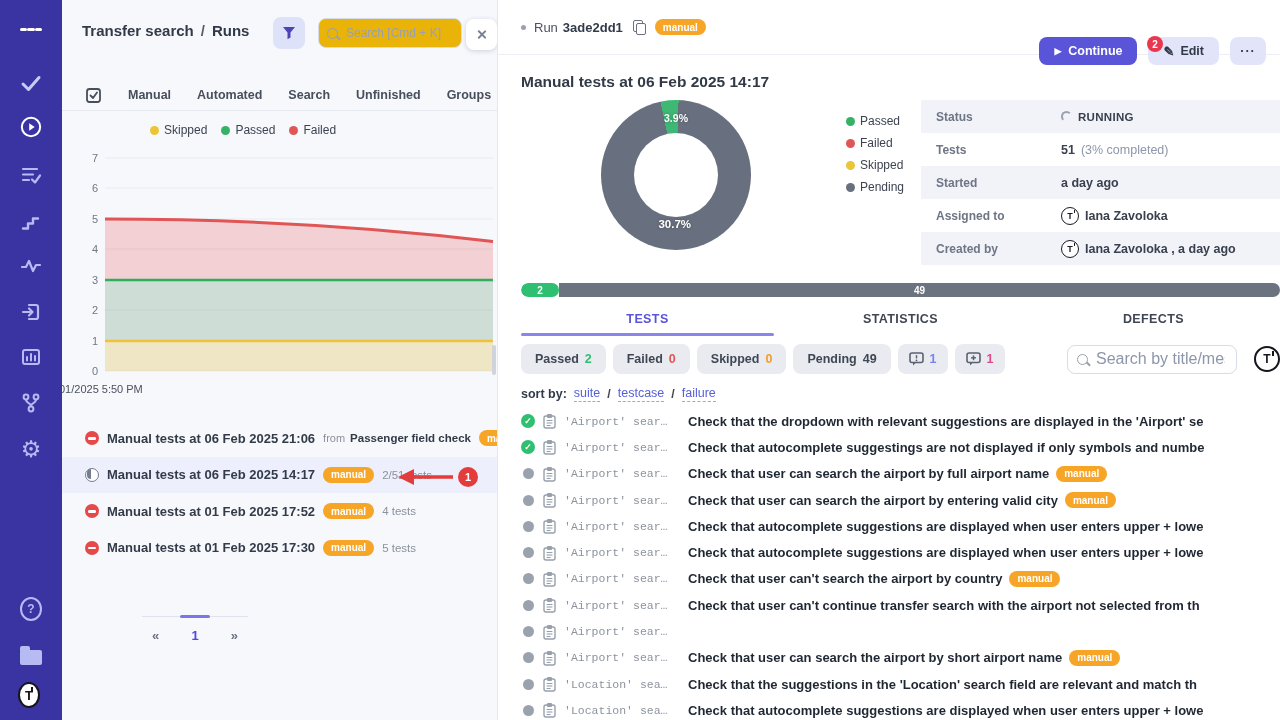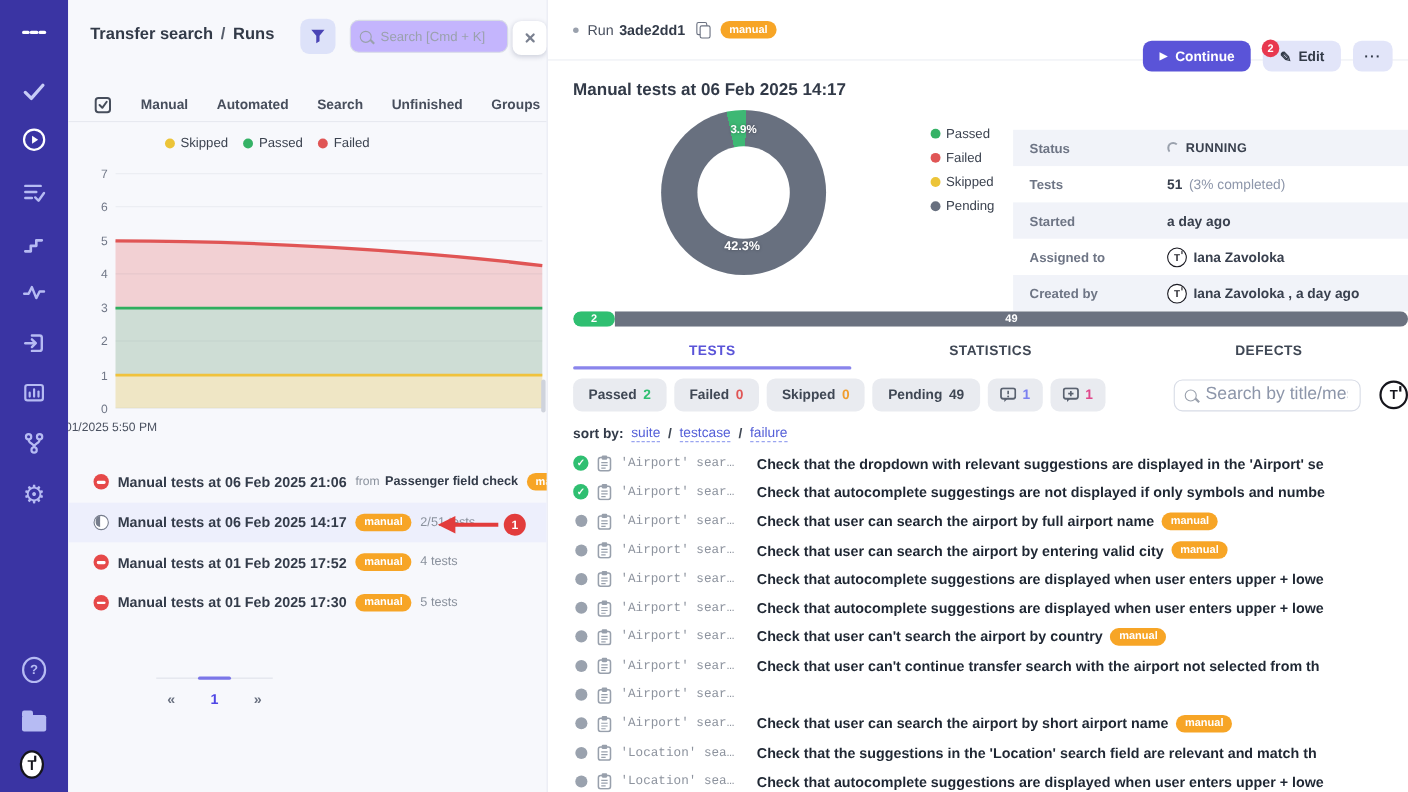--- a/index.html
+++ b/index.html
@@ -19,21 +19,21 @@
   .t-avatar{width:26px;height:26px;border-radius:50%;background:#fff;border:2px solid #15151c;display:flex;align-items:center;justify-content:center;box-sizing:border-box;position:relative;}
   .t-avatar::after{content:"T";font-weight:bold;font-size:13px;color:#15151c;}
   .t-avatar::before{content:"";position:absolute;right:5px;top:3px;width:2px;height:5px;background:#15151c;}
 
   
   .left-panel{position:absolute;left:62px;top:0;width:435px;height:720px;background:#f7f8fc;border-right:1px solid #e5e7f0;overflow:hidden;}
   .lp-header{position:absolute;top:0;left:0;right:0;height:62px;}
   .breadcrumb{position:absolute;left:20px;top:22px;font-size:15px;font-weight:bold;color:#323a48;white-space:nowrap;}
   .breadcrumb .sep{margin:0 7px;color:#565d6b;font-weight:bold;}
   .filter-btn{position:absolute;left:211px;top:17px;width:32px;height:32px;border-radius:8px;background:#dde2f9;display:flex;align-items:center;justify-content:center;cursor:pointer;}
-  .search-box{position:absolute;left:256px;top:18px;width:144px;height:30px;background:#c4b5fd;border:1px solid #d8dce6;border-radius:8px;display:flex;align-items:center;padding:0 8px;box-sizing:border-box;gap:6px;}
+  .search-box{position:absolute;left:256px;top:18px;width:144px;height:30px;background:#eab308;border:1px solid #d8dce6;border-radius:8px;display:flex;align-items:center;padding:0 8px;box-sizing:border-box;gap:6px;}
   .mag{width:9px;height:9px;border:1.6px solid #9aa1ad;border-radius:50%;position:relative;flex:none;}
   .mag::after{content:"";position:absolute;width:5px;height:1.6px;background:#9aa1ad;transform:rotate(45deg);right:-4px;bottom:-1px;}
   .search-box input{border:none;outline:none;background:transparent;font-size:12px;color:#59606d;width:100%;font-family:"Liberation Sans",sans-serif;}
   .search-box input::placeholder{color:#9aa1ad;}
   .close-btn{position:absolute;left:404px;top:19px;width:31px;height:31px;background:#fff;border-radius:8px;box-shadow:0 1px 5px rgba(40,50,90,.2);display:flex;align-items:center;justify-content:center;cursor:pointer;}
   .x-shape{width:11px;height:11px;position:relative;}
   .x-shape::before,.x-shape::after{content:"";position:absolute;left:5px;top:0;width:1.8px;height:11px;background:#7a8190;border-radius:1px;}
   .x-shape::before{transform:rotate(45deg);}.x-shape::after{transform:rotate(-45deg);}
   .lp-tabs{position:absolute;top:80px;left:0;right:0;height:31px;border-bottom:1px solid #e7e9f0;display:flex;align-items:center;padding-left:23px;gap:26px;box-sizing:border-box;}
   .lp-tab{font-size:12.5px;font-weight:bold;color:#474e5c;cursor:pointer;white-space:nowrap;}
@@ -86,21 +86,21 @@
   .run-h1{position:absolute;left:23px;top:63px;font-size:15.5px;font-weight:bold;color:#323a48;}
   
   .donut{position:absolute;left:103px;top:100px;width:150px;height:150px;border-radius:50%;
     background:conic-gradient(from -12deg,#3eb874 0deg 14deg,#68707f 14deg 360deg);}
   .donut-hole{position:absolute;left:33px;top:33px;width:84px;height:84px;border-radius:50%;background:#fff;}
   .donut-lab{position:absolute;color:#fff;font-weight:bold;text-shadow:0 0 3px rgba(0,0,0,.35);}
   .lab-top{top:12px;left:50%;transform:translateX(-50%);font-size:10.5px;}
   .lab-bot{top:118px;left:50%;transform:translateX(-54%);font-size:11.5px;}
   .donut-legend{position:absolute;left:348px;top:114px;display:flex;flex-direction:column;gap:8px;}
   .donut-legend .leg{font-size:12px;color:#3c4350;}
-  .info-table{position:absolute;left:423px;top:118px;width:359px;}
+  .info-table{position:absolute;left:423px;top:100px;width:359px;}
   .info-row{height:33px;display:flex;align-items:center;padding:0 0 0 15px;box-sizing:border-box;}
   .info-row.alt{background:#f1f3f9;}
   .info-label{width:125px;font-size:12px;font-weight:bold;color:#6e7585;flex:none;}
   .info-value{font-size:12.5px;font-weight:bold;color:#39404e;display:flex;align-items:center;gap:6px;white-space:nowrap;justify-content:center;}
   .info-extra{font-size:12.5px;font-weight:normal;color:#8d96aa;}
   .spinner{width:11px;height:11px;border-radius:50%;border:2px solid transparent;border-left-color:#9aa1ad;border-top-color:#9aa1ad;box-sizing:border-box;flex:none;}
   .mini-avatar{width:18px;height:18px;border-radius:50%;background:#fff;border:1.6px solid #1a1a22;box-sizing:border-box;display:flex;align-items:center;justify-content:center;flex:none;position:relative;}
   .mini-avatar::after{content:"T";font-size:9px;font-weight:bold;color:#1a1a22;}
   .mini-avatar::before{content:"";position:absolute;right:3px;top:2px;width:1.5px;height:3.5px;background:#1a1a22;}
   .running-txt{letter-spacing:.3px;font-size:11.5px;}
@@ -353,21 +353,21 @@
           </div>
         <div class="btn btn-light btn-more"></div>
       </div>
     </div>
 
     <h1 class="run-h1">Manual tests at 06 Feb 2025 14:17</h1>
 
     <div class="donut">
       <div class="donut-hole"></div>
       <span class="donut-lab lab-top">3.9%</span>
-      <span class="donut-lab lab-bot">42.3%</span>
+      <span class="donut-lab lab-bot">30.7%</span>
     </div>
 
     <div class="donut-legend">
       <span class="leg">
           <span class="dot d-g"></span>
           <span>Passed</span>
         </span>
       <span class="leg">
           <span class="dot d-r"></span>
           <span>Failed</span>

